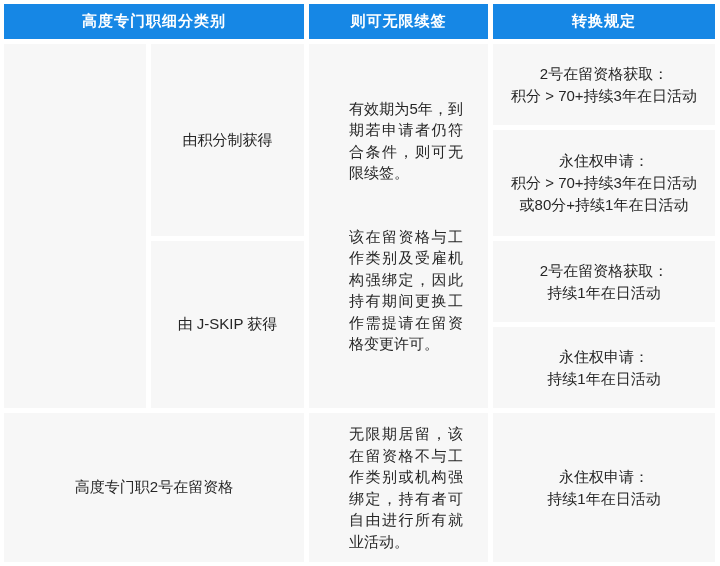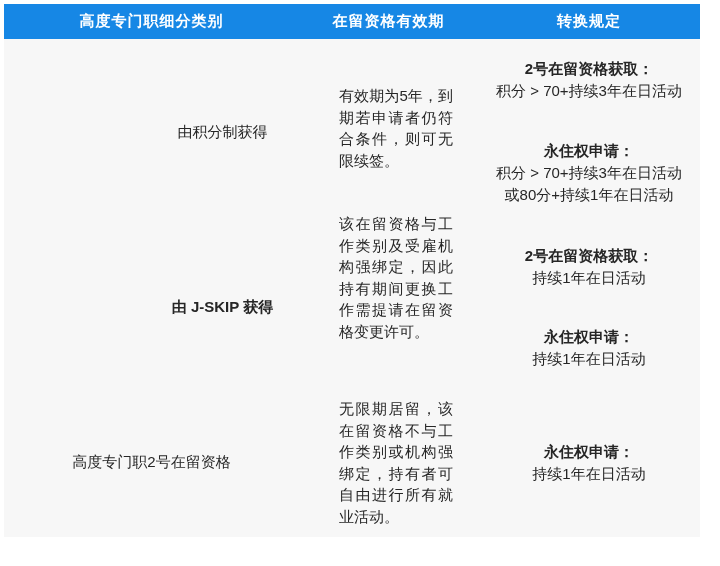--- a/index.html
+++ b/index.html
@@ -10,20 +10,21 @@
   }
   .table-wrap {
     position: relative;
     width: 720px;
     height: 566px;
     background: #ffffff;
     box-sizing: border-box;
     display: grid;
     grid-template-columns: 142px 153px 179px 222px;
     grid-template-rows: 35px 81px 106px 81px 81px 149px;
+    gap: 5px;
     padding: 4px;
   }
   .cell {
     background: #f7f7f7;
     color: #262626;
     font-size: 15px;
     display: flex;
     flex-direction: column;
     align-items: center;
     justify-content: center;
@@ -37,21 +38,21 @@
     font-weight: 700;
     font-size: 15px;
     letter-spacing: 1px;
   }
   .h1 { grid-column: 1 / 3; grid-row: 1; }
   .h2 { grid-column: 3; grid-row: 1; }
   .h3 { grid-column: 4; grid-row: 1; }
 
   .catA  { grid-column: 1; grid-row: 2 / 6; font-weight: 700; line-height: 28px; }
   .subB1 { grid-column: 2; grid-row: 2 / 4; font-weight: 400; }
-  .subB2 { grid-column: 2; grid-row: 4 / 6; font-weight: 700; }
+  .subB2 { grid-column: 2; grid-row: 4 / 6; font-weight: 400; }
   .valC  { grid-column: 3; grid-row: 2 / 6; }
   .d1 { grid-column: 4; grid-row: 2; }
   .d2 { grid-column: 4; grid-row: 3; }
   .d3 { grid-column: 4; grid-row: 4; }
   .d4 { grid-column: 4; grid-row: 5; }
   .catA2 { grid-column: 1 / 3; grid-row: 6; font-weight: 400; }
   .valC2 { grid-column: 3; grid-row: 6; }
   .d5 { grid-column: 4; grid-row: 6; }
 
   .para-cell {
@@ -62,38 +63,38 @@
   .para-cell p {
     margin: 16px;
     line-height: 21.5px;
     word-break: break-all;
   }
   .para-cell p + p {
     margin-top: 26px;
   }
 
   .rule-title {
-    font-weight: 700;
+    font-weight: 400;
     line-height: 22px;
   }
   .rule-line {
     font-weight: 400;
     line-height: 22px;
   }
 </style>
 </head>
 <body>
 
 <div class="table-wrap">
 
   <div class="cell header-cell h1">
     <span>高度专门职细分类别</span>
   </div>
   <div class="cell header-cell h2">
-    <span>在留资格有效期</span>
+    <span>则可无限续签</span>
   </div>
   <div class="cell header-cell h3">
     <span>转换规定</span>
   </div>
 
   <div class="cell catA">
   </div>
 
   <div class="cell subB1">
     <span>由积分制获得</span>

